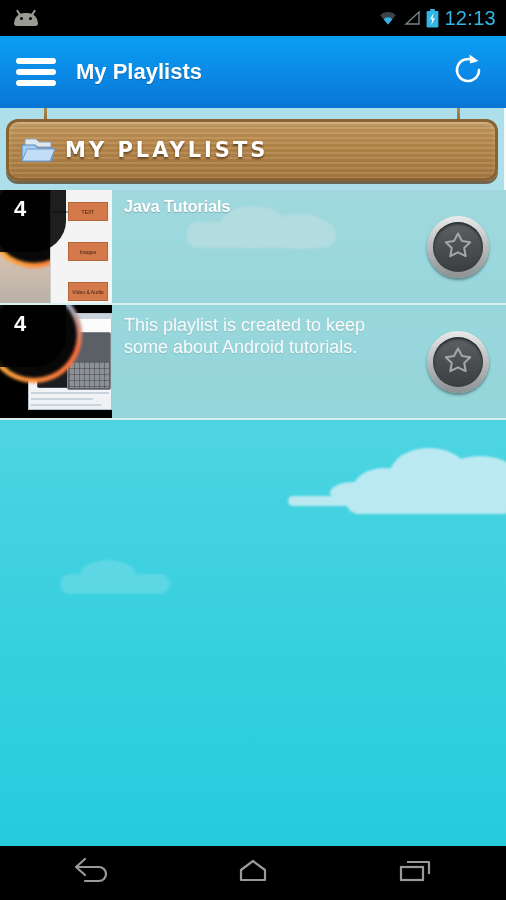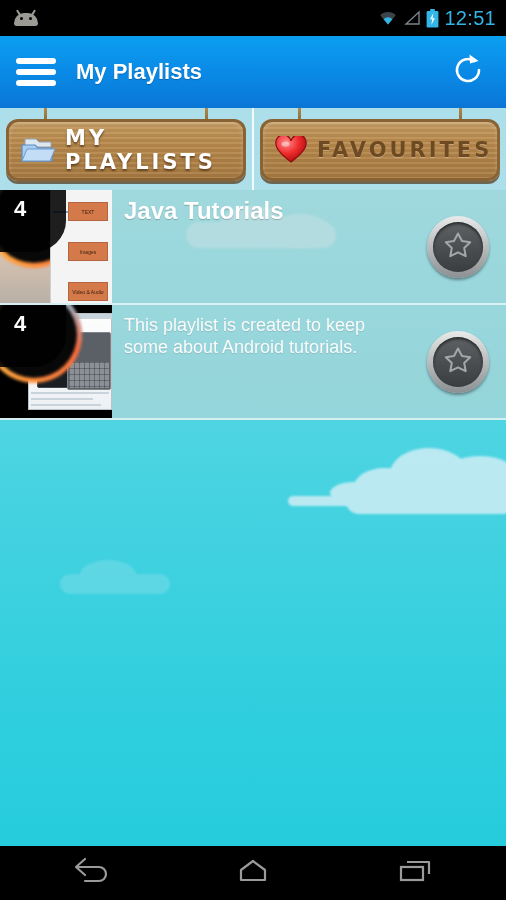--- a/index.html
+++ b/index.html
@@ -188,21 +188,21 @@
     display:flex; align-items:flex-start; justify-content:flex-start;
     padding:6px 0 0 14px;
     color:#fff; font-size:22px; font-weight:bold;
     font-family:"Liberation Sans", sans-serif;
   }
   .row-texts {
     flex:1; padding:8px 0 0 12px; min-width:0;
     display:flex; flex-direction:column; justify-content:flex-start;
   }
   .row-title {
-    color:#ffffff; font-size:24px; font-weight:bold; line-height:1.12;
+    color:#ffffff; font-size:16px; font-weight:bold; line-height:1.12;
     text-shadow:0 1px 1px rgba(0,0,0,.22); white-space:nowrap;
   }
   .row-desc {
     color:#fbfbfb; font-size:18px; line-height:1.22; margin-top:2px;
     padding-right:8px; text-shadow:0 1px 1px rgba(0,0,0,.12);
   }
   .fav-btn {
     flex:0 0 96px; display:flex; align-items:center; justify-content:center;
     cursor:pointer;
   }
@@ -254,21 +254,21 @@
           <path d="M16 2 L16 14 L3 14 Z" fill="none" stroke="#7b848a" stroke-width="1.4"></path>
         </svg>
       </div>
       <div class="batt-ico">
         <svg width="13" height="19" viewBox="0 0 13 19">
           <rect x="4.2" y="0" width="4.6" height="2" fill="#33b5e5"></rect>
           <rect x="0.6" y="2" width="11.8" height="16.4" rx="1.2" fill="#33b5e5"></rect>
           <path d="M7.4 4 L4.0 10.2 L6.2 10.2 L5.4 16 L9.0 9.2 L6.7 9.2 Z" fill="#e8f6fb"></path>
         </svg>
       </div>
-      <div class="sb-time">12:51</div>
+      <div class="sb-time">12:13</div>
     </div>
   </div>
 
   <div class="actionbar">
     <div class="hamburger">
       <i></i>
         <i></i>
         <i></i>
     </div>
     <div class="ab-title">My Playlists</div>
@@ -313,40 +313,20 @@
             <svg width="34" height="28" viewBox="0 0 34 28">
               <path d="M4 3 h11 l3 3 h12 v5 H4 Z" fill="#dfe7ef" stroke="#8ea3b8" stroke-width="1"></path>
               <path d="M1 9 h13 l3 3 h14 v13 H1 Z" fill="#a7cdf0" stroke="#5d8dc4" stroke-width="1.2"></path>
               <path d="M1 25 L6 13 h28 l-5 12 Z" fill="#c3ddf6" stroke="#6d9acd" stroke-width="1"></path>
             </svg>
           </span>
           <span class="tab-label">MY PLAYLISTS</span>
         </div>
       </div>
 
-      <div class="tab inactive">
-        <div class="rope a"></div>
-        <div class="rope b"></div>
-        <div class="sign">
-          <span class="heart-ico">
-            <svg width="32" height="28" viewBox="0 0 32 28">
-              <defs>
-                <radialGradient id="hg" cx="35%" cy="28%" r="75%">
-                  <stop offset="0%" stop-color="#ff8a8a"></stop>
-                  <stop offset="55%" stop-color="#ee2b2b"></stop>
-                  <stop offset="100%" stop-color="#aa0d12"></stop>
-                </radialGradient>
-              </defs>
-              <path d="M16 26 C4 17 1 11 1 8 A7 7 0 0 1 16 5 A7 7 0 0 1 31 8 C31 11 28 17 16 26 Z" fill="url(#hg)" stroke="#8d0b10" stroke-width="1.2"></path>
-              <ellipse cx="10.5" cy="8" rx="4" ry="2.6" fill="#ffffff" opacity=".45"></ellipse>
-            </svg>
-          </span>
-          <span class="tab-label">FAVOURITES</span>
-        </div>
-      </div>
     </div>
 
     <div class="list">
 
       <div class="row">
         <div class="thumb t1">
           <div class="th-photo"></div>
           <div class="th-ring"></div>
           <div class="th-diag">
             <div class="th-line l1"></div>

